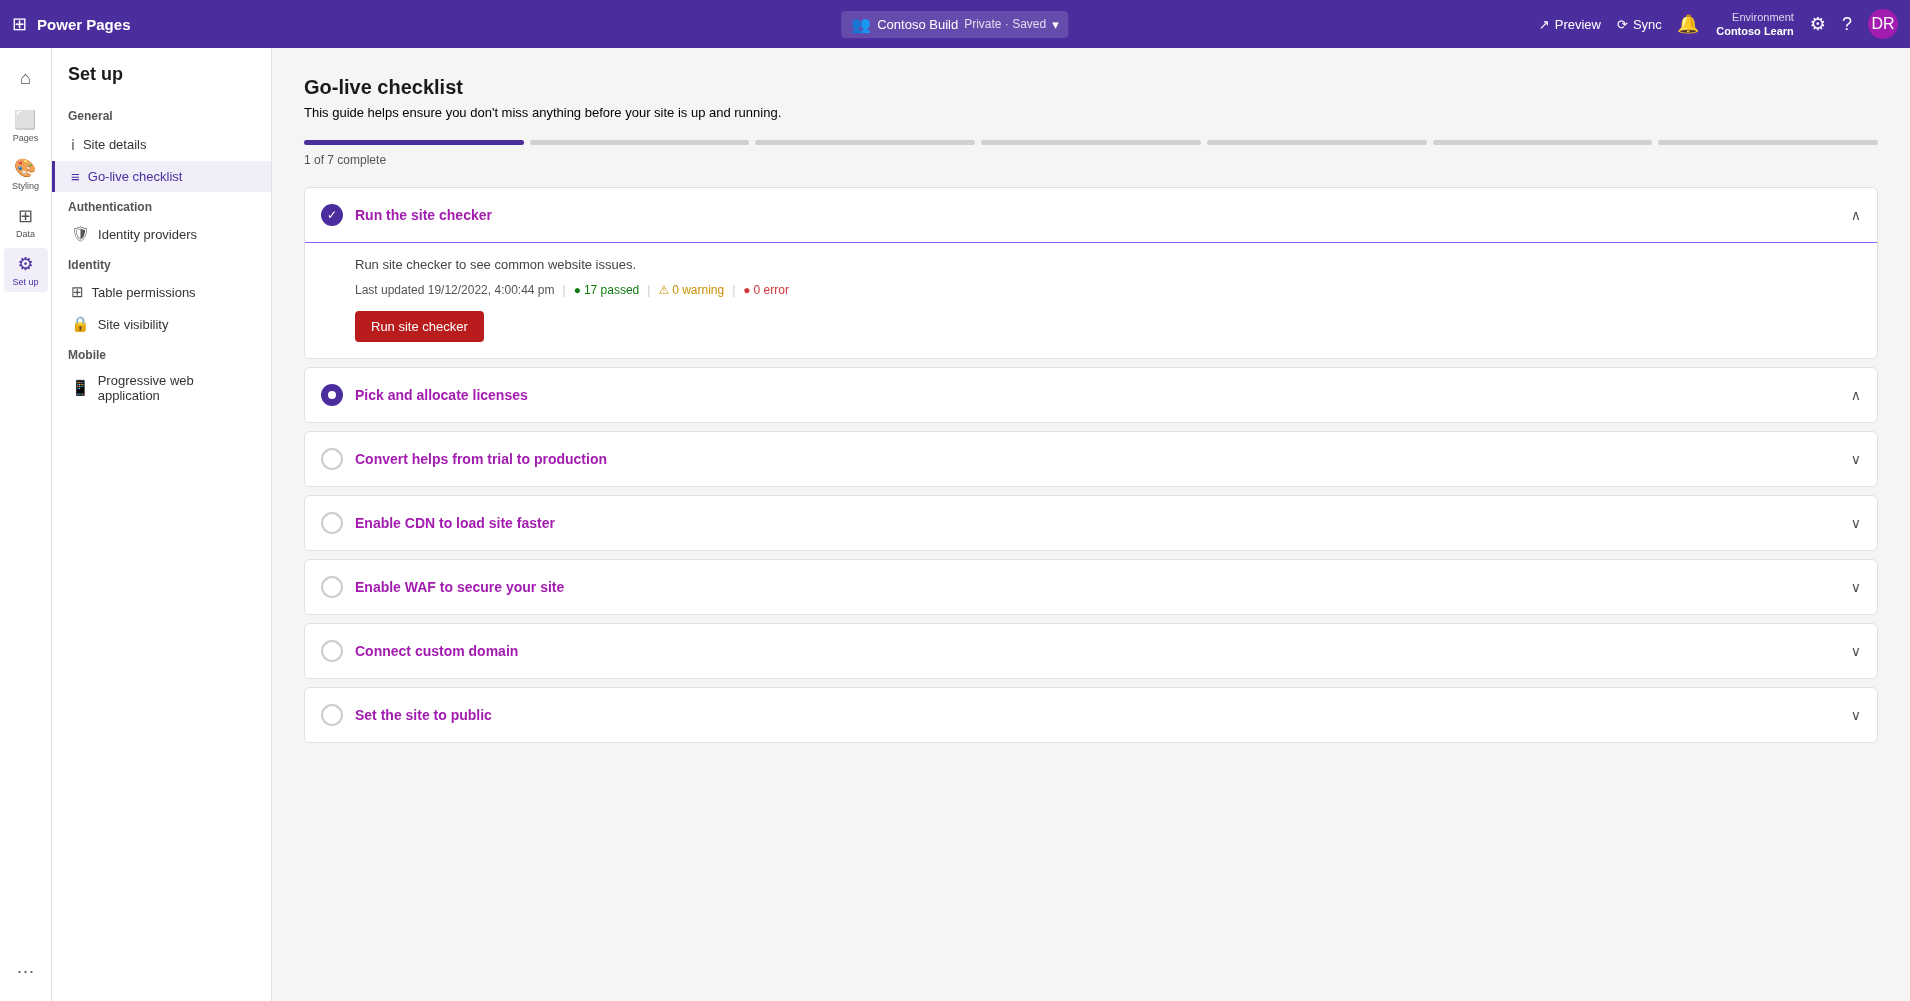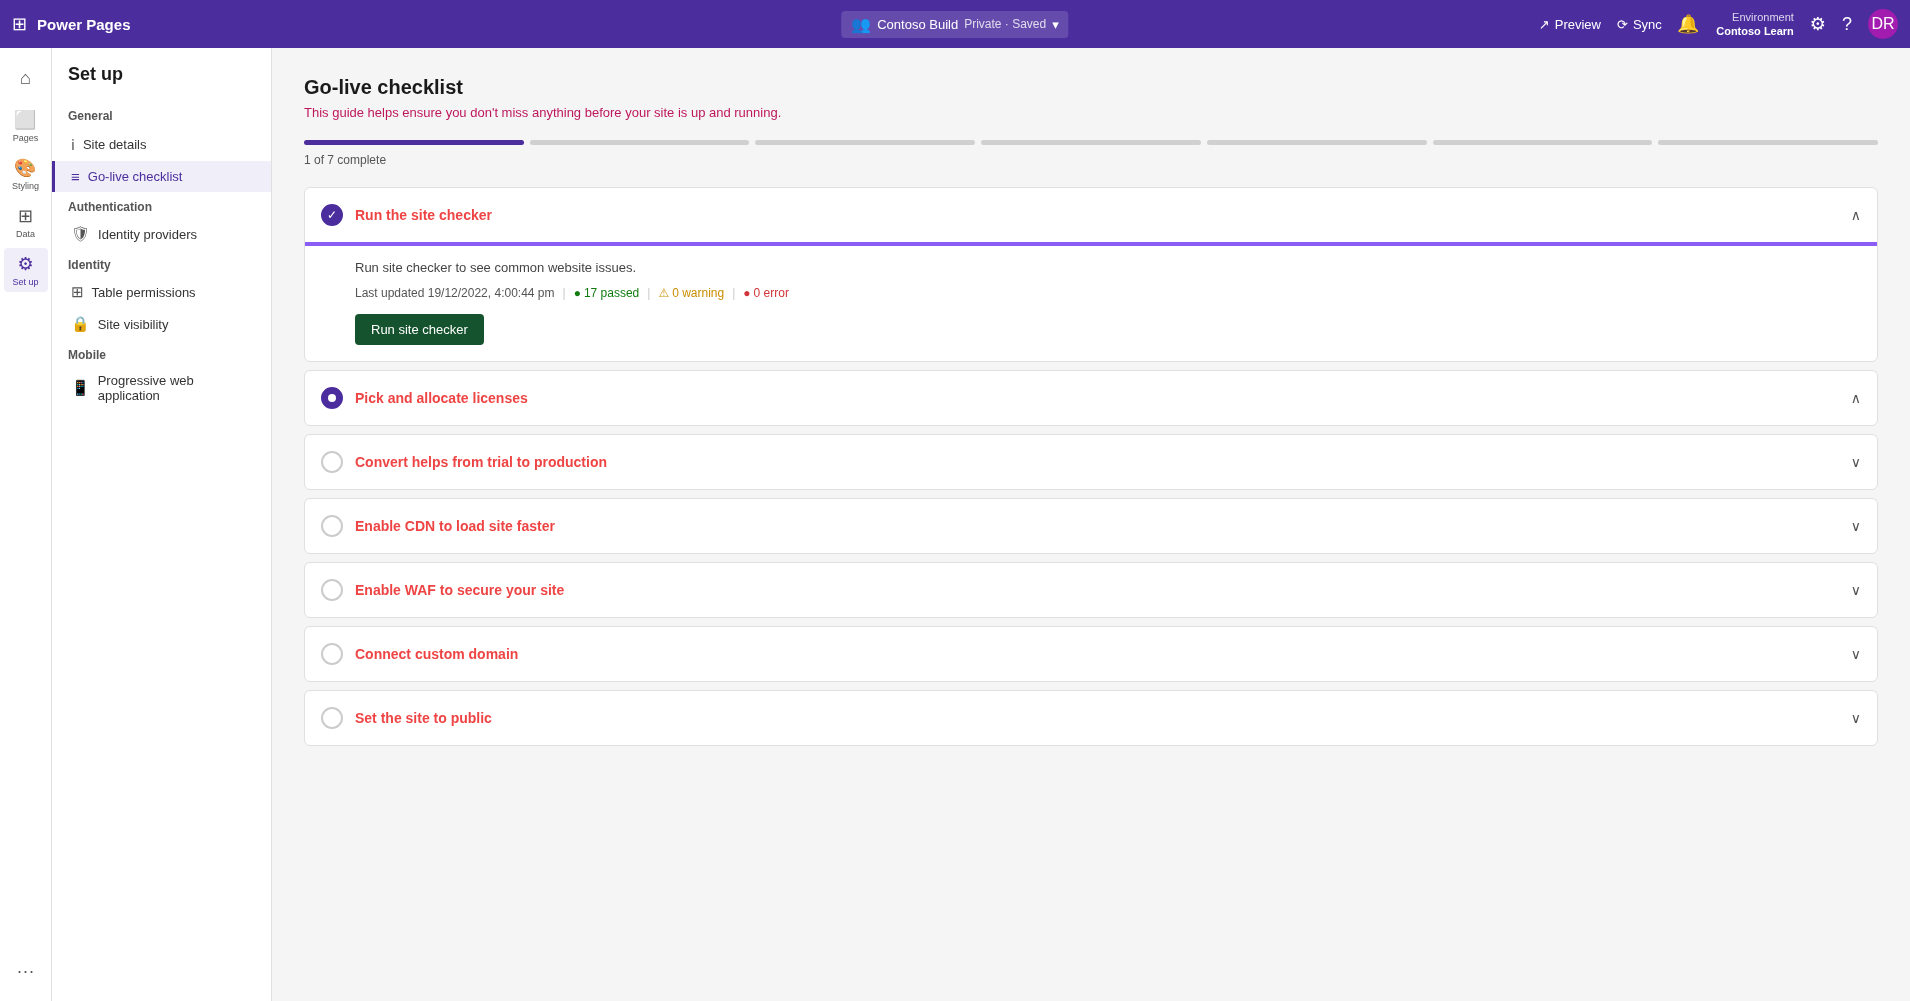--- a/index.html
+++ b/index.html
@@ -113,21 +113,21 @@
       background: #f5f5f5;
     }
     .page-title {
       font-size: 20px;
       font-weight: 600;
       color: #1a1a1a;
       margin-bottom: 6px;
     }
     .page-subtitle {
       font-size: 13px;
-      color: #be185d;
+      color: #000000;
       margin-bottom: 20px;
     }
 
     
     .progress-bar-row {
       display: flex;
       gap: 6px;
       margin-bottom: 8px;
     }
     .progress-segment {
@@ -167,50 +167,50 @@
       display: flex;
       align-items: center;
       justify-content: center;
     }
     .check-circle.done { background: #4b2d9e; border-color: #4b2d9e; color: white; font-size: 12px; }
     .check-circle.inprogress { background: #4b2d9e; border-color: #4b2d9e; }
     .check-circle.inprogress::after { content: ''; width: 8px; height: 8px; border-radius: 50%; background: white; }
     .checklist-item-title {
       font-size: 14px;
       font-weight: 600;
-      color: #ef4444;
+      color: #a21caf;
       flex: 1;
     }
     .chevron-icon { color: #555; font-size: 14px; }
 
     
     .checklist-item-body {
       padding: 0 16px 16px 50px;
-      border-top: 4px solid #8b5cf6;
+      border-top: 1px solid #8b5cf6;
     }
     .checklist-item-desc {
       font-size: 13px;
       color: #444;
       margin-bottom: 8px;
       padding-top: 12px;
       line-height: 1.5;
     }
     .checklist-item-meta {
       font-size: 12px;
       color: #555;
       margin-bottom: 14px;
       display: flex;
       gap: 8px;
     }
     .meta-passed { color: #107c10; display: flex; align-items: center; gap: 3px; }
     .meta-warning { color: #ca8e00; display: flex; align-items: center; gap: 3px; }
     .meta-error { color: #d13438; display: flex; align-items: center; gap: 3px; }
     .meta-sep { color: #ccc; }
     .action-btn {
-      background: #14532d;
+      background: #b91c1c;
       color: white;
       border: none;
       border-radius: 4px;
       padding: 8px 16px;
       font-size: 13px;
       cursor: pointer;
       font-family: inherit;
     }
   </style>
 </head>

